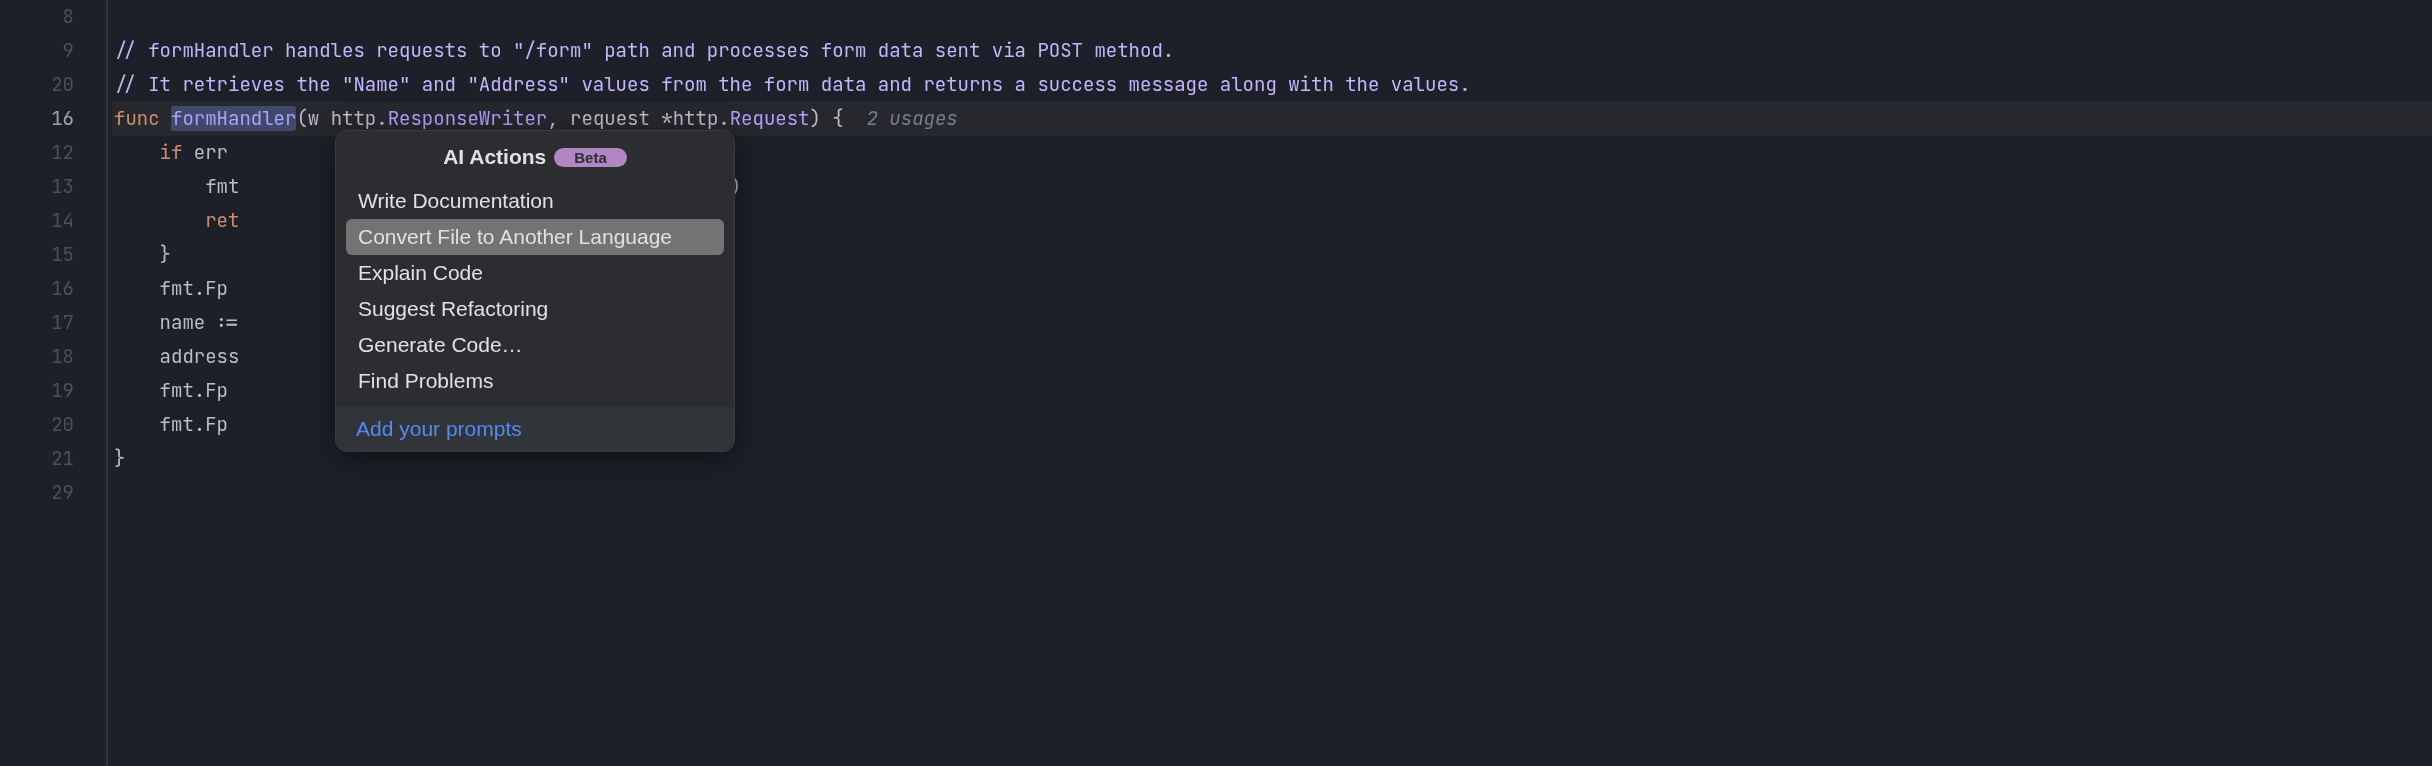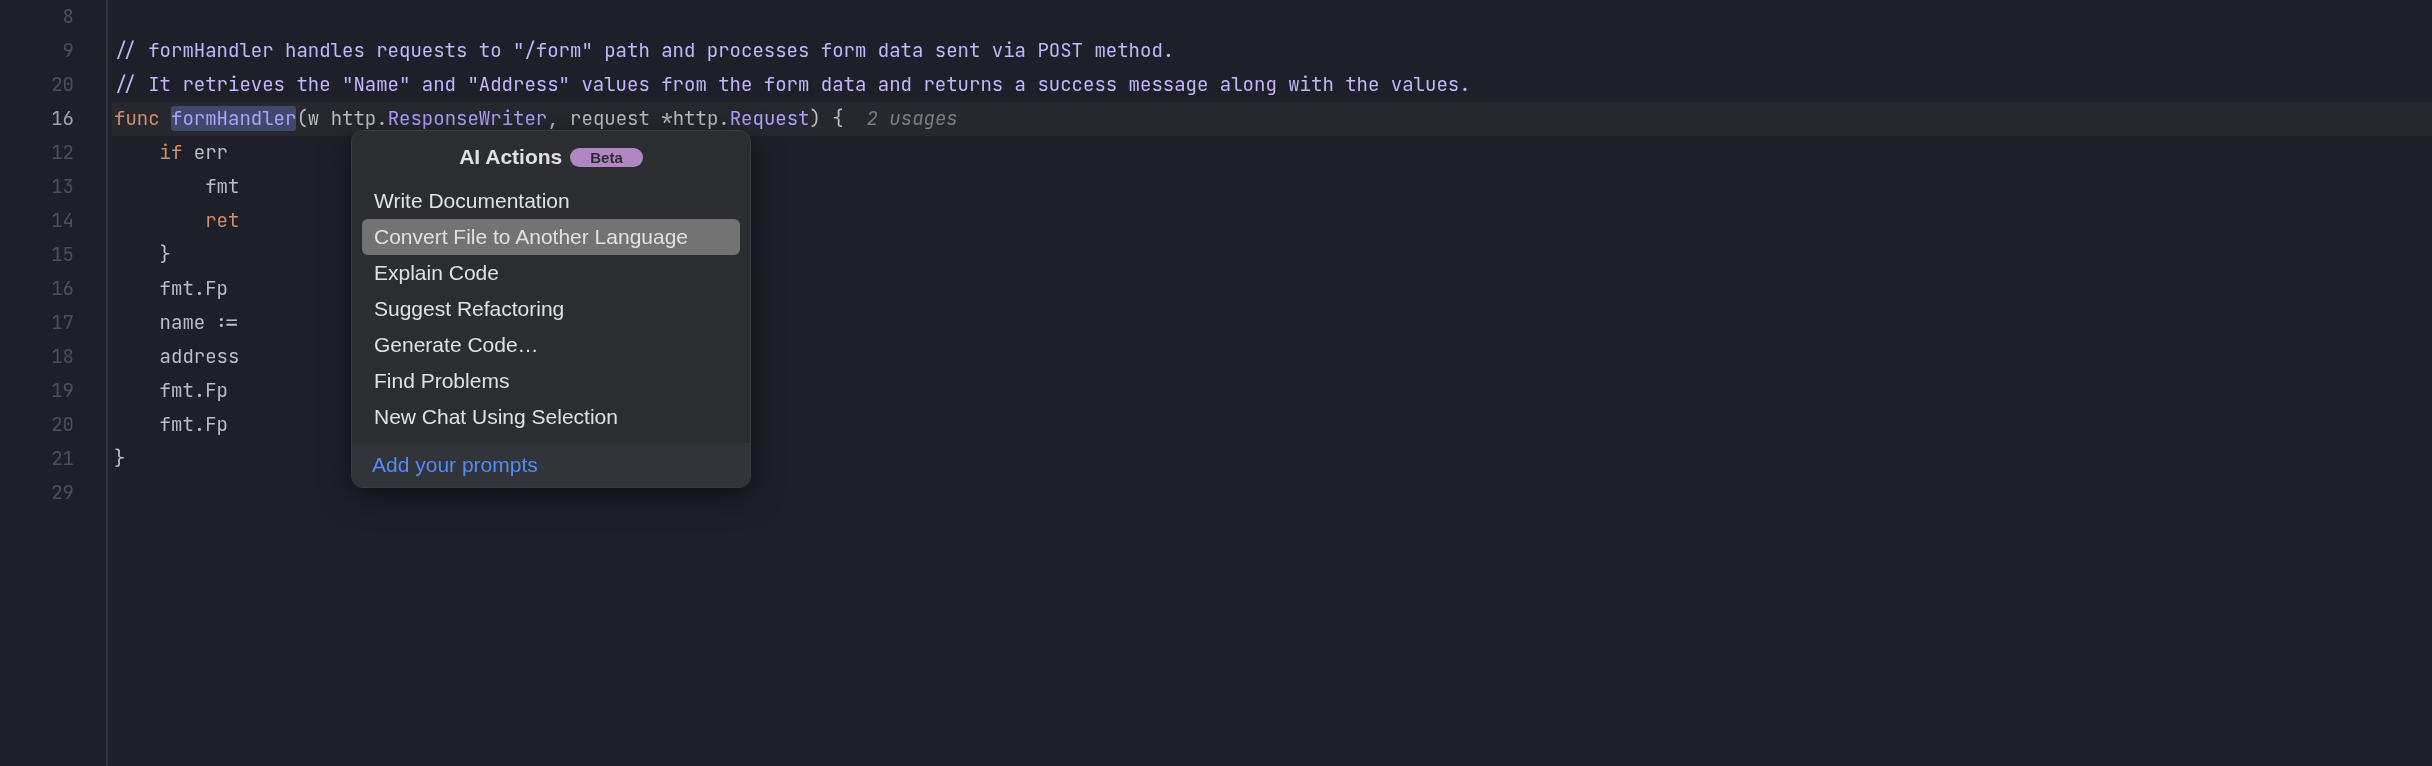--- a/index.html
+++ b/index.html
@@ -63,21 +63,21 @@
     .usages {
       color: #7a7e85;
       font-style: italic;
     }
     .selected-word {
       background: #3f4a6b;
       border-radius: 3px;
     }
     .popup {
       position: absolute;
-      left: 243px;
+      left: 227px;
       top: 130px;
       width: 400px;
       background: #2b2d30;
       border: 1px solid #393b40;
       border-radius: 12px;
       box-shadow: 0 8px 30px rgba(0,0,0,0.5);
       overflow: hidden;
       font-family: -apple-system, 'Segoe UI', sans-serif;
     }
     .popup-header {
@@ -168,20 +168,19 @@
         <span class="popup-title">AI Actions</span>
         <span class="beta-badge">Beta</span>
       </div>
       <div class="popup-items">
         <div class="popup-item">Write Documentation</div>
         <div class="popup-item highlighted">Convert File to Another Language</div>
         <div class="popup-item">Explain Code</div>
         <div class="popup-item">Suggest Refactoring</div>
         <div class="popup-item">Generate Code…</div>
         <div class="popup-item">Find Problems</div>
-        <div class="popup-item">New Chat Using Selection</div>
       </div>
       <div class="popup-footer">
         <span class="popup-footer-link">Add your prompts</span>
       </div>
     </div>
   </div>
 </div>
 
 </body></html>

